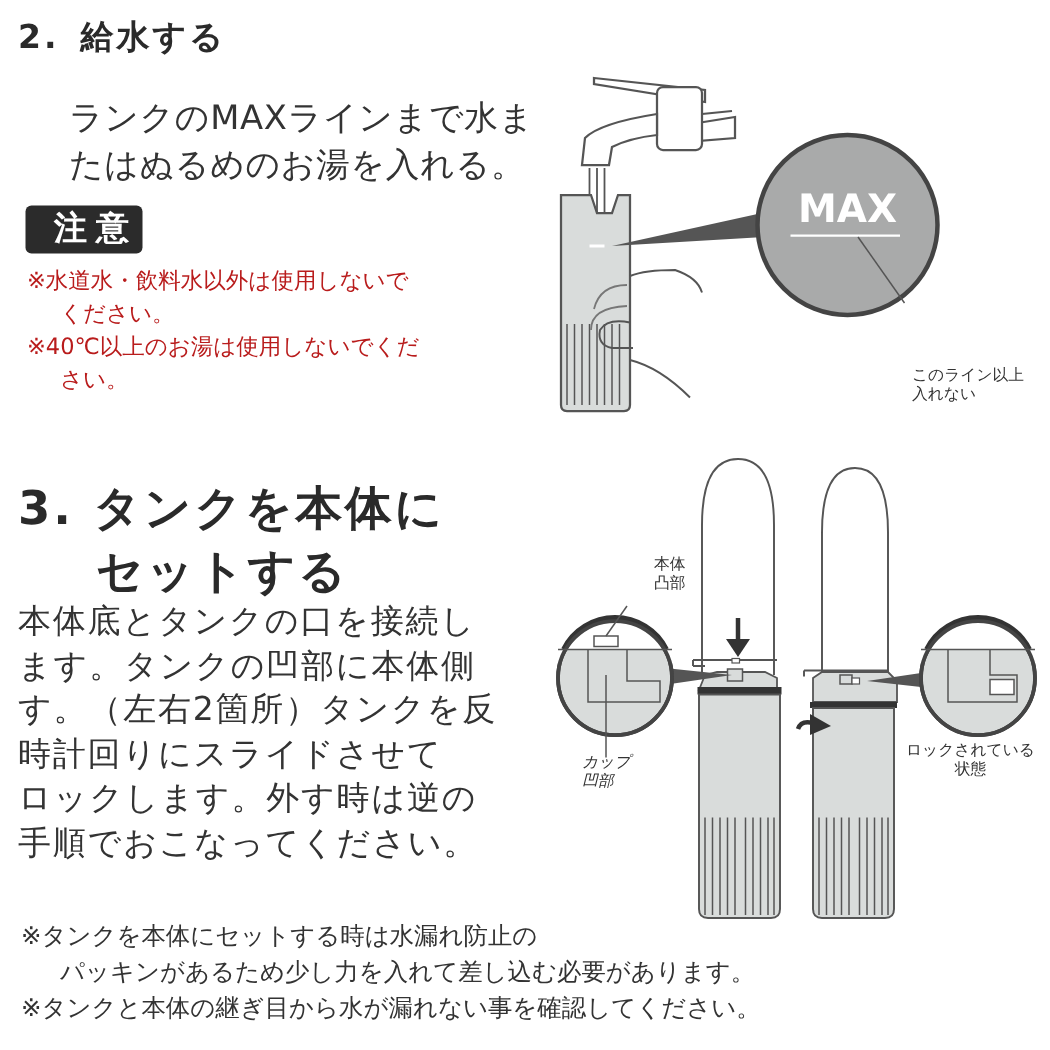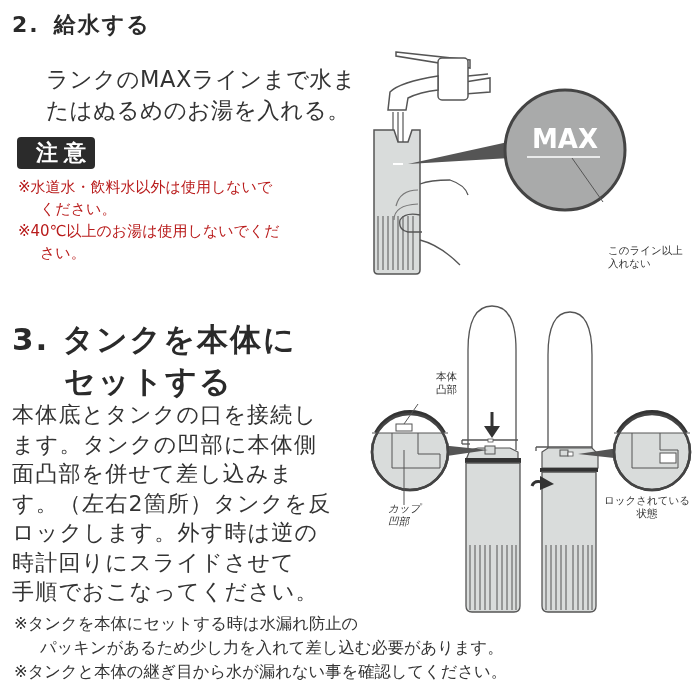--- a/index.html
+++ b/index.html
@@ -87,24 +87,23 @@
 </div>
 
 <div class="abs h3">
   <div><span class="num">3.</span>&nbsp;<span>タンクを本体に</span></div>
   <div class="l2">セットする</div>
 </div>
 
 <div class="abs body3">
   <div>本体底とタンクの口を接続し</div>
   <div>ます。タンクの凹部に本体側</div>
-  <div>面凸部を併せて差し込みま</div>
   <div>す。（左右2箇所）タンクを反</div>
+  <div>時計回りにスライドさせて</div>
   <div>ロックします。外す時は逆の</div>
-  <div>時計回りにスライドさせて</div>
   <div>手順でおこなってください。</div>
 </div>
 
 <svg class="abs" style="left:370px; top:300px;" width="330" height="320" viewBox="0 0 330 320">
 
   <g>
     <path d="M98 150 L98 50 Q98 6 122 6 Q146 6 146 50 L146 150" fill="#fff" stroke="#555" stroke-width="1.3"></path>
     <line x1="92" y1="140" x2="148" y2="140" stroke="#555" stroke-width="1.3"></line>
     <line x1="92" y1="140" x2="92" y2="144" stroke="#555" stroke-width="1.3"></line>
     <line x1="92" y1="144" x2="100" y2="144" stroke="#555" stroke-width="1.3"></line>

